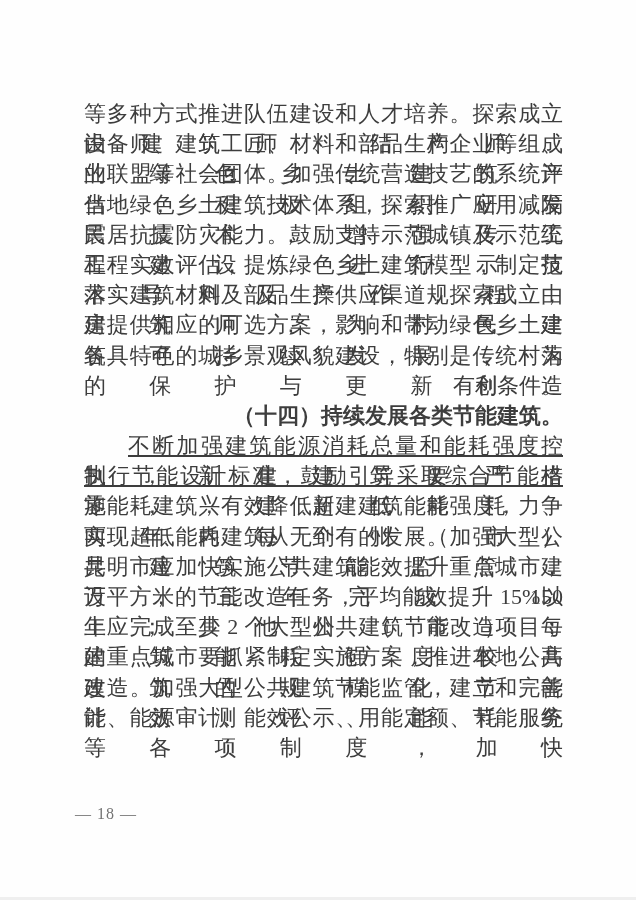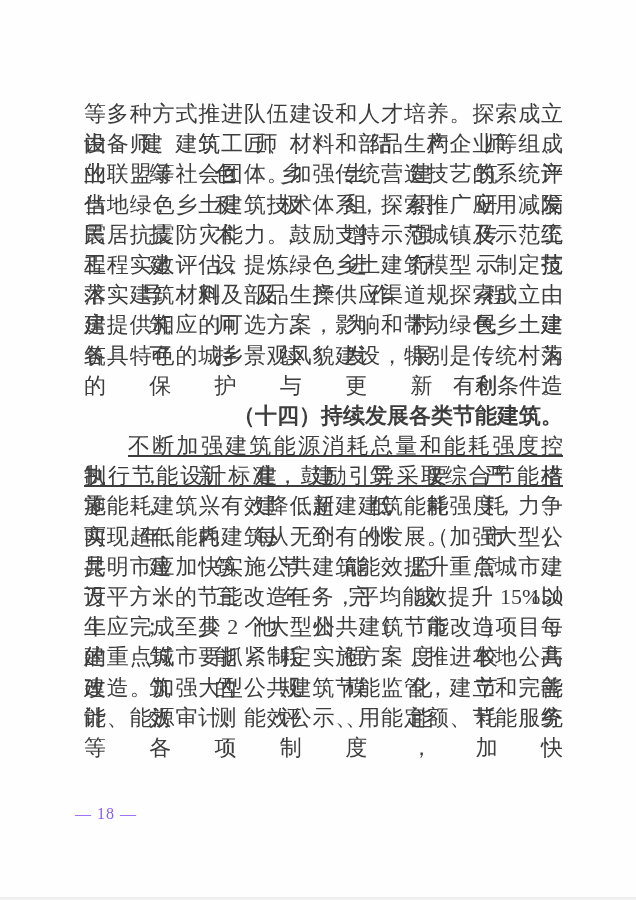--- a/index.html
+++ b/index.html
@@ -46,21 +46,21 @@
     text-indent: 2em;
     text-decoration: underline;
   }
   .footer {
     position: absolute;
     left: 75px;
     top: 804px;
     font-size: 16px;
     line-height: 20px;
     letter-spacing: 1px;
-    color: #8b5cf6;
+    color: #737373;
   }
   .page-edge {
     position: absolute;
     left: 0;
     bottom: 0;
     width: 636px;
     height: 3px;
     background: #efefef;
   }
 </style>

